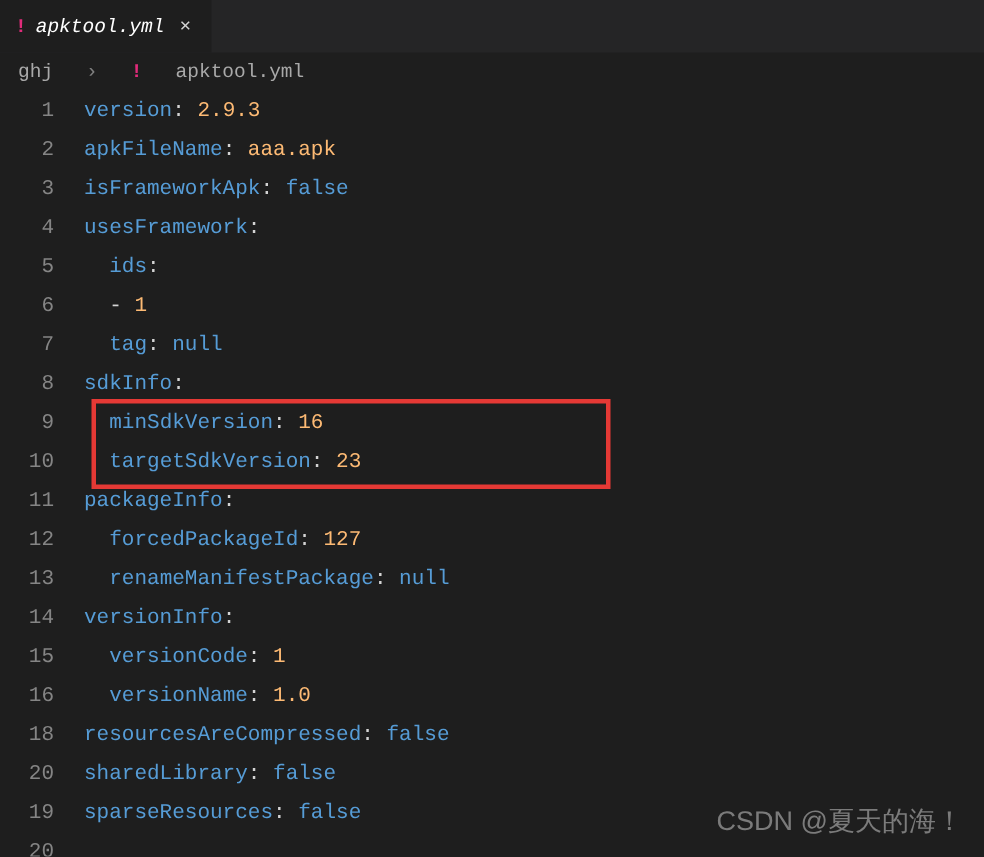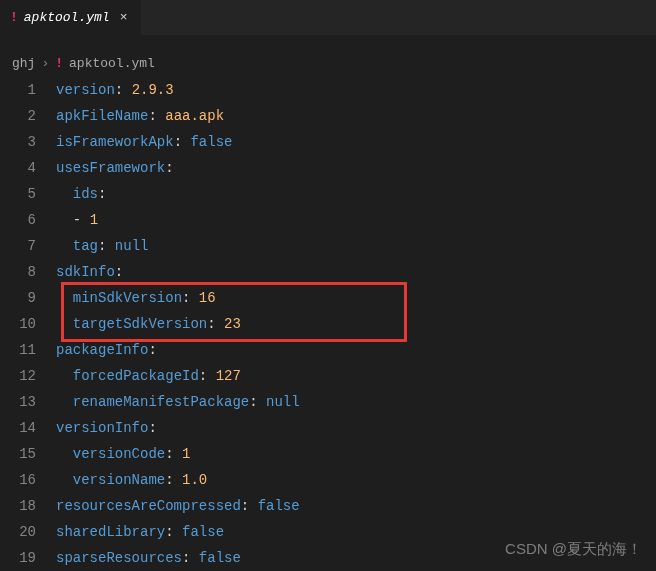--- a/index.html
+++ b/index.html
@@ -36,22 +36,21 @@
   font-style: normal;
 }
 .tab-label { color: #ffffff; }
 .tab-close { color: #d4d4d4; padding: 2px 4px; font-style: normal; }
 .breadcrumb {
   display: flex;
   align-items: center;
   padding: 4px 12px;
   font-size: 13px;
   color: #a9a9a9;
-  gap: 6px;
-  margin-top: 16px;
+  gap: 22px;
 }
 .breadcrumb .chev { color: #808080; }
 .breadcrumb .icon-exclaim { color: #e02b7a; font-weight: bold; }
 .editor {
   display: flex;
   position: relative;
 }
 .gutter {
   width: 56px;
   text-align: right;
@@ -86,21 +85,21 @@
   height: 54px;
   outline: 3px solid #e53935;
   pointer-events: none;
 }
 .watermark {
   position: absolute;
   bottom: 12px;
   right: 14px;
   color: rgba(200,200,200,0.55);
   font-family: Arial, sans-serif;
-  font-size: 15px;
+  font-size: 18px;
 }
 </style>
 </head>
 <body>
 
 <div class="tabbar">
   <div class="tab">
     <span class="icon-exclaim">!</span>
     <span class="tab-label">apktool.yml</span>
     <span class="tab-close">×</span>

